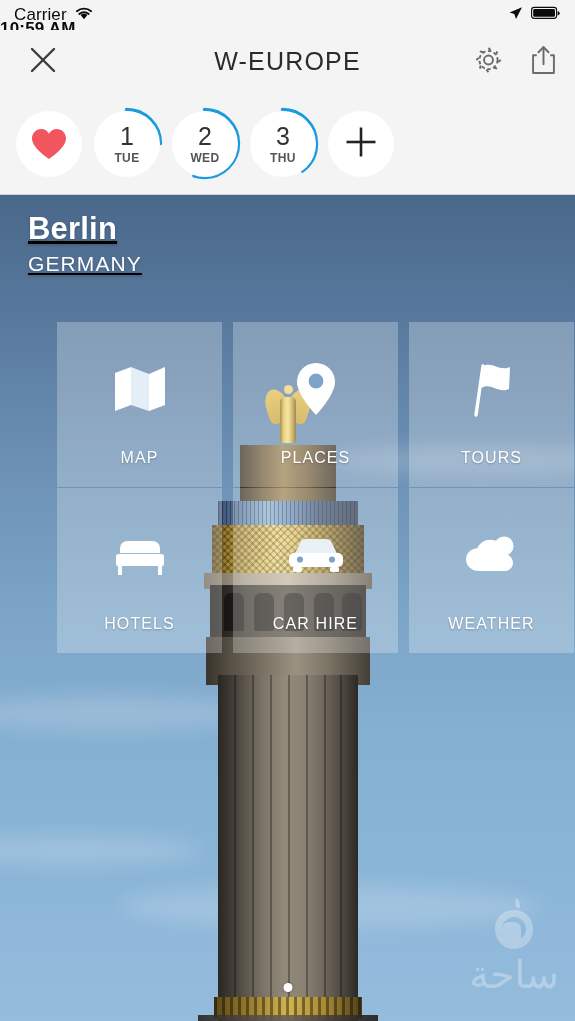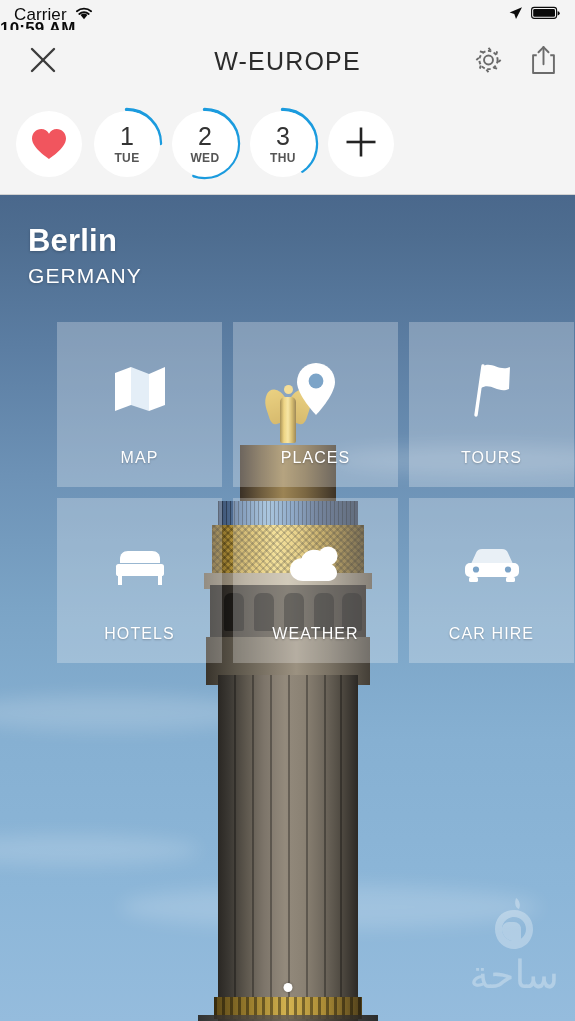--- a/index.html
+++ b/index.html
@@ -136,31 +136,31 @@
     opacity:.9;
   }
   .gold-base-band{
     position:absolute;left:16px;top:622px;width:148px;height:22px;
     background:linear-gradient(to right,#5a4718,#9c7f2e,#d4b451,#a98a35,#4e3e1a);
   }
   .gold-base-mesh{position:absolute;inset:0;
     background:repeating-linear-gradient(90deg, rgba(0,0,0,.4) 0 3px, transparent 3px 8px);}
 
   
-  .city-block{position:absolute;top:224px;left:28px;z-index:12;}
+  .city-block{position:absolute;top:212px;left:28px;z-index:12;text-decoration:underline;}
   .city-name{font-size:31px;color:#ffffff;font-weight:bold;letter-spacing:.2px;
     text-shadow:0 1px 3px rgba(0,0,0,.22);line-height:1.12;}
   .country-name{font-size:21px;color:#ffffff;letter-spacing:1.1px;
     text-shadow:0 1px 3px rgba(0,0,0,.22);margin-top:5px;}
 
   
   .grid{
     position:absolute;top:322px;left:28px;width:519px;z-index:12;
     display:grid;grid-template-columns:repeat(3,165px);
-    gap:11px 11px;
+    gap:1px 11px;
     padding-left:29px;
   }
   .tile{
     height:165px;position:relative;
     background:rgba(255,255,255,.26);
     display:flex;flex-direction:column;align-items:center;justify-content:center;
     cursor:pointer;
   }
   .tile-icon{height:62px;display:flex;align-items:center;justify-content:center;
     margin-bottom:32px;}
@@ -396,42 +396,42 @@
         <rect x="4" y="21" width="48" height="12" rx="2.6" fill="#ffffff"></rect>
         <rect x="6" y="33" width="4" height="9" fill="#ffffff"></rect>
         <rect x="46" y="33" width="4" height="9" fill="#ffffff"></rect>
       </svg>
     </div>
     <div class="tile-label">HOTELS</div>
   </div>
 
   <div class="tile">
     <div class="tile-icon">
-      <svg width="58" height="44" viewBox="0 0 58 44">
-        <circle cx="41" cy="13" r="9.6" fill="#ffffff"></circle>
-        <path d="M16 38 C8.8 38 3 32.6 3 26.4 C3 20.5 8 15.4 14.4 15.2
-                 C16.6 10.2 21.6 6.8 27.4 6.8 C35.2 6.8 41.6 12.9 41.9 20.6
-                 C46.6 21.5 50 25.4 50 30.1 C50 34.6 46.2 38 41.5 38 Z" fill="#ffffff"></path>
-      </svg>
-    </div>
-    <div class="tile-label">WEATHER</div>
-  </div>
-
-  <div class="tile">
-    <div class="tile-icon">
       <svg width="60" height="42" viewBox="0 0 60 42">
         <path d="M9 20 L14 9 C15 6.4 17 5 20 5 L40 5 C43 5 45 6.4 46 9 L51 20 Z" fill="#e9f0f6"></path>
         <rect x="3" y="19" width="54" height="14" rx="5" fill="#ffffff"></rect>
         <rect x="7" y="33" width="9" height="5" rx="1.6" fill="#ffffff"></rect>
         <rect x="44" y="33" width="9" height="5" rx="1.6" fill="#ffffff"></rect>
         <circle cx="14" cy="25.5" r="3.1" fill="#7ca4c8"></circle>
         <circle cx="46" cy="25.5" r="3.1" fill="#7ca4c8"></circle>
       </svg>
     </div>
     <div class="tile-label">CAR HIRE</div>
+  </div>
+
+  <div class="tile">
+    <div class="tile-icon">
+      <svg width="58" height="44" viewBox="0 0 58 44">
+        <circle cx="41" cy="13" r="9.6" fill="#ffffff"></circle>
+        <path d="M16 38 C8.8 38 3 32.6 3 26.4 C3 20.5 8 15.4 14.4 15.2
+                 C16.6 10.2 21.6 6.8 27.4 6.8 C35.2 6.8 41.6 12.9 41.9 20.6
+                 C46.6 21.5 50 25.4 50 30.1 C50 34.6 46.2 38 41.5 38 Z" fill="#ffffff"></path>
+      </svg>
+    </div>
+    <div class="tile-label">WEATHER</div>
   </div>
 
 </div>
 
 <div class="watermark">
   <span>
     <svg width="50" height="56" viewBox="0 0 50 56">
       <path d="M27 2 C30 4 32 8 30 13 C27 12 25 8 27 2 Z" fill="#ffffff"></path>
       <path d="M25 14 C14 14 6 22 6 33 C6 44 14 53 25 53 C36 53 44 44 44 33 C44 22 36 14 25 14 Z
                M25 21 C31.6 21 37 26.4 37 33 C37 39.6 31.6 45 25 45 C18.4 45 13 39.6 13 33 C13 26.4 18.4 21 25 21 Z" fill="#ffffff"></path>

